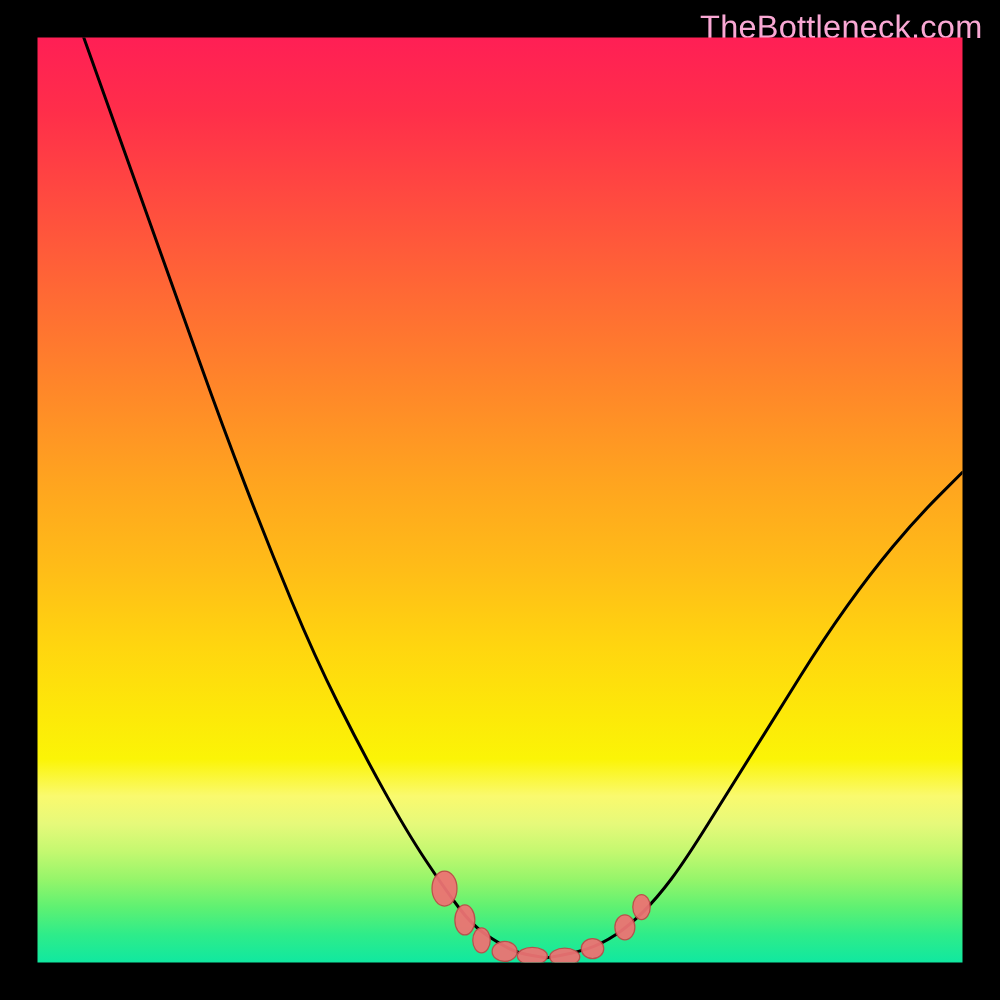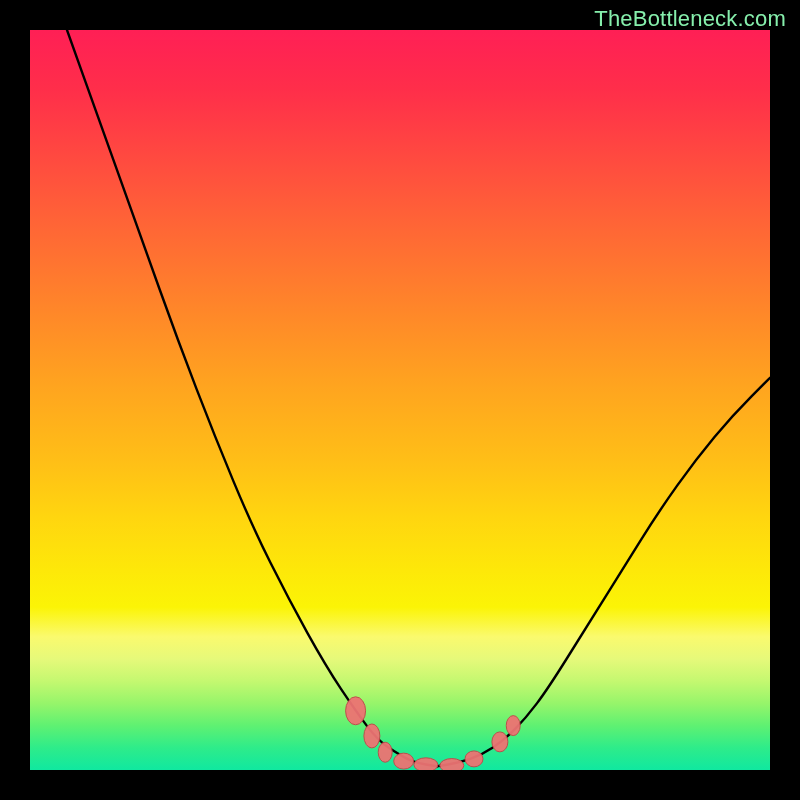--- a/index.html
+++ b/index.html
@@ -50,22 +50,22 @@
     position: absolute;
     left: 0;
     top: 0;
     width: 740px;
     height: 740px;
   }
   .watermark {
     position: absolute;
     top: 6px;
     right: 14px;
-    color: #86efac;
-    font-size: 22px;
+    color: #f9a8d4;
+    font-size: 26px;
     font-weight: 500;
     letter-spacing: 0.2px;
     user-select: none;
   }
 </style>
 </head>
 <body>
 
 <div class="frame">
   <div class="watermark">TheBottleneck.com</div>

